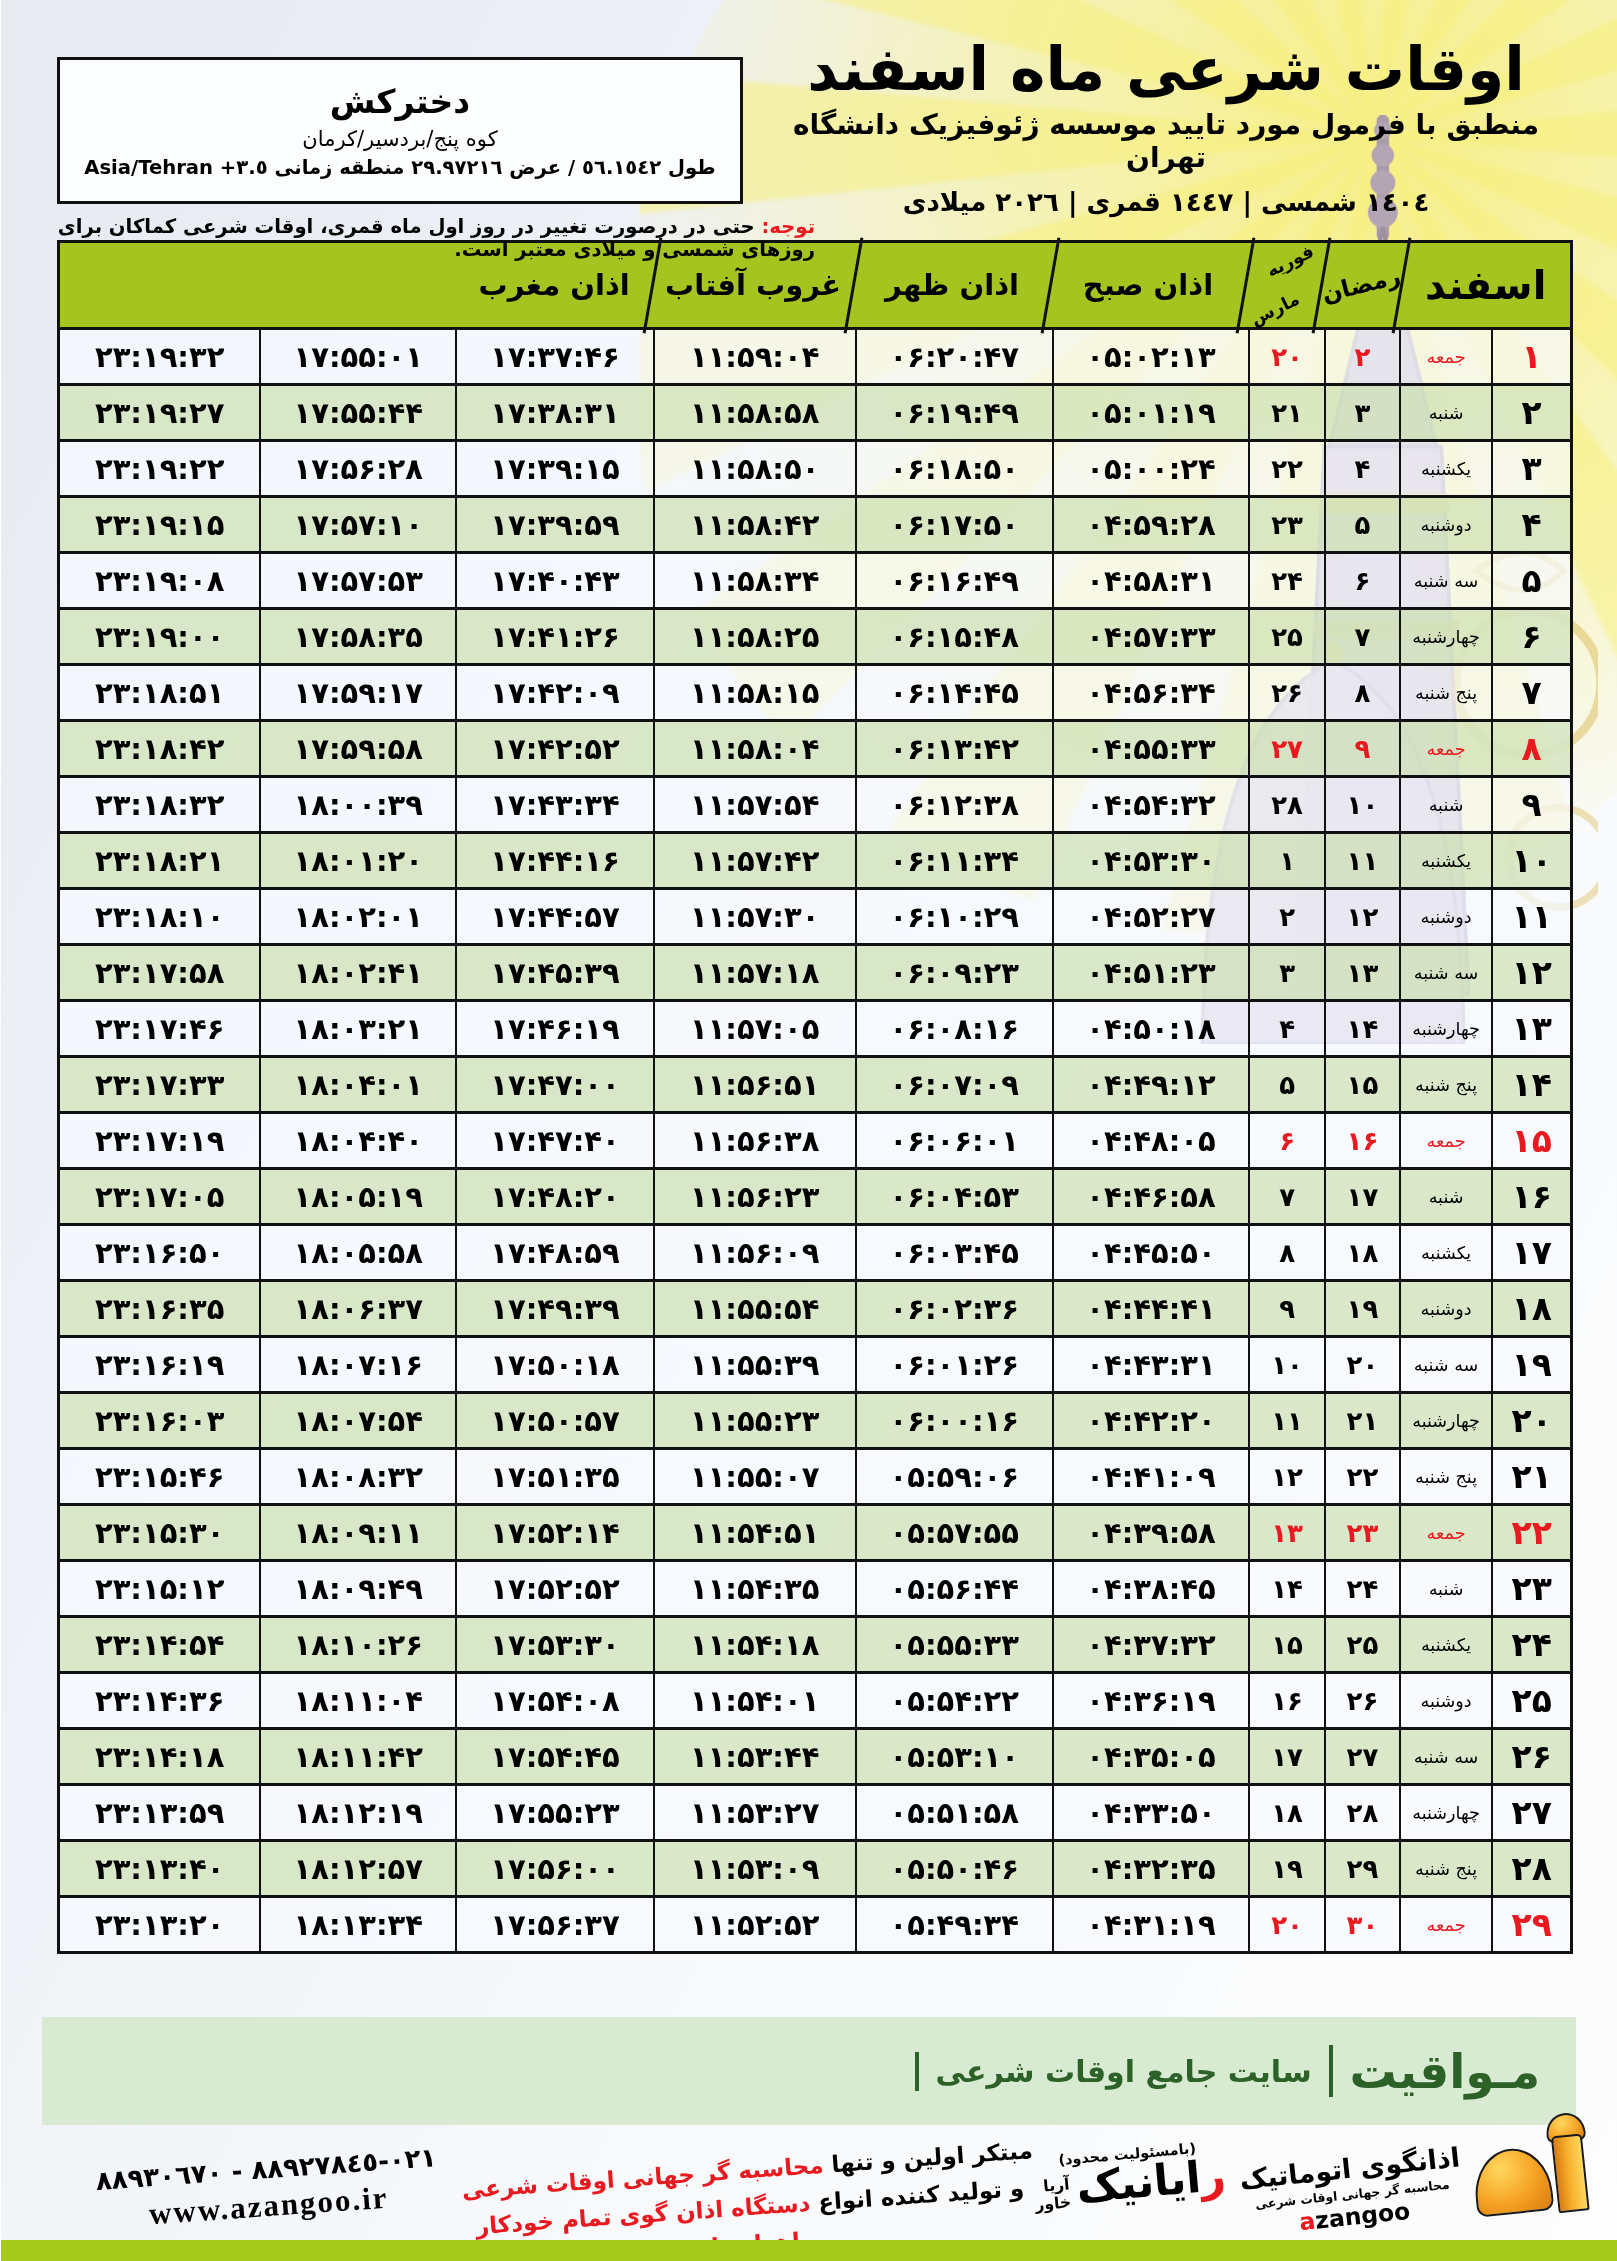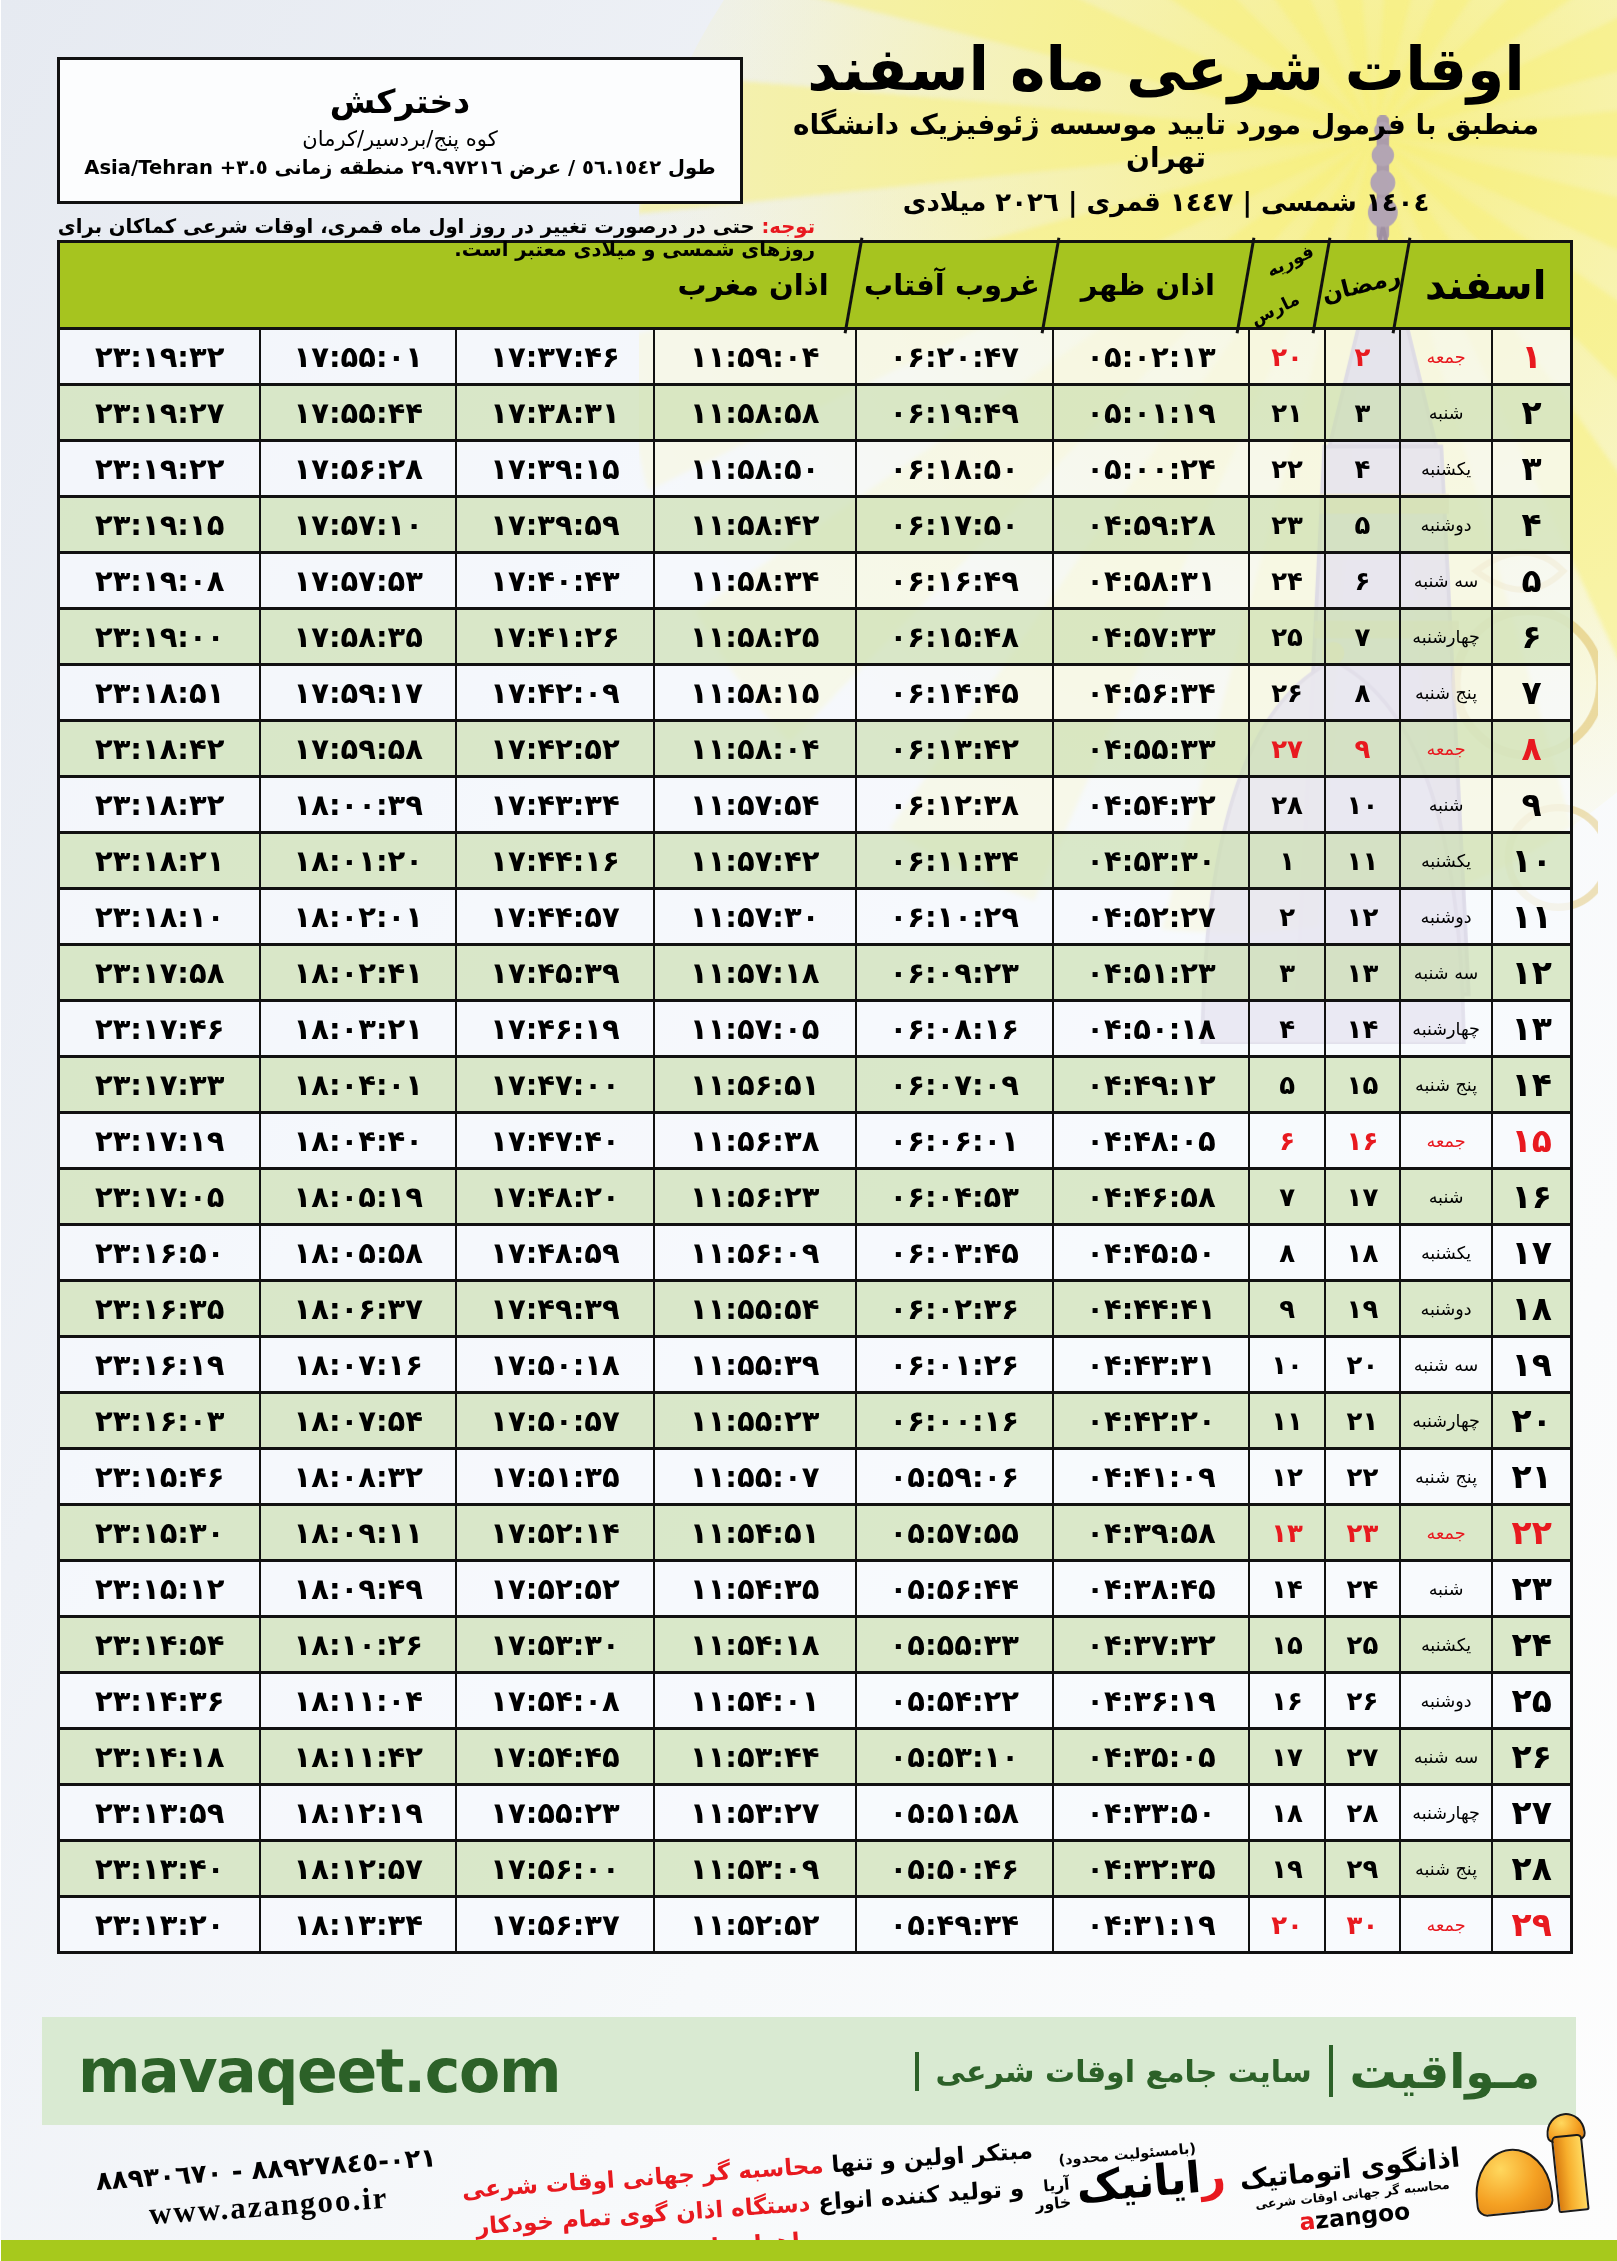--- a/index.html
+++ b/index.html
@@ -200,20 +200,21 @@
 <div class="ttable">
   <div class="thead">
     <div class="hcell h-month">اسفند</div>
     <div class="hcell h-ram">
         <span>رمضان</span>
       </div>
     <div class="hcell h-feb">
       <span class="feb-top">فوریه</span>
       <span class="feb-bottom">مارس</span>
     </div>
+    <div class="hcell">اذان صبح</div>
     <div class="hcell">اذان ظهر</div>
     <div class="hcell">غروب آفتاب</div>
     <div class="hcell">اذان مغرب</div>
   </div>
   <div class="tbody">
       <div class="trow friday">
         <div class="c c-day">۱</div>
         <div class="c c-wd">جمعه</div>
         <div class="c c-s c-ram">۲</div>
         <div class="c c-s c-feb">۲۰</div>
@@ -563,21 +564,20 @@
     </div>
 </div>
 
 <div class="mava-bar">
   <div class="mava-right">
     <span class="mava-brand">مـواقیت</span>
     <span class="mava-sep"></span>
     <span class="mava-tag1">سایت جامع اوقات شرعی</span>
     <span class="mava-sep small"></span>
   </div>
-  <div class="mava-site">mavaqeet.com</div>
 </div>
 
 <div class="phones-block">
   <div class="phones">٠٢١-٨٨٩٢٧٨٤٥ - ٨٨٩٣٠٦٧٠</div>
   <div class="site-ir">www.azangoo.ir</div>
 </div>
 
 <div class="slogan-block">
   <div class="slogan-line">
     <span>مبتکر اولین و تنها </span><span class="slogan-red">محاسبه گر جهانی اوقات شرعی</span>

